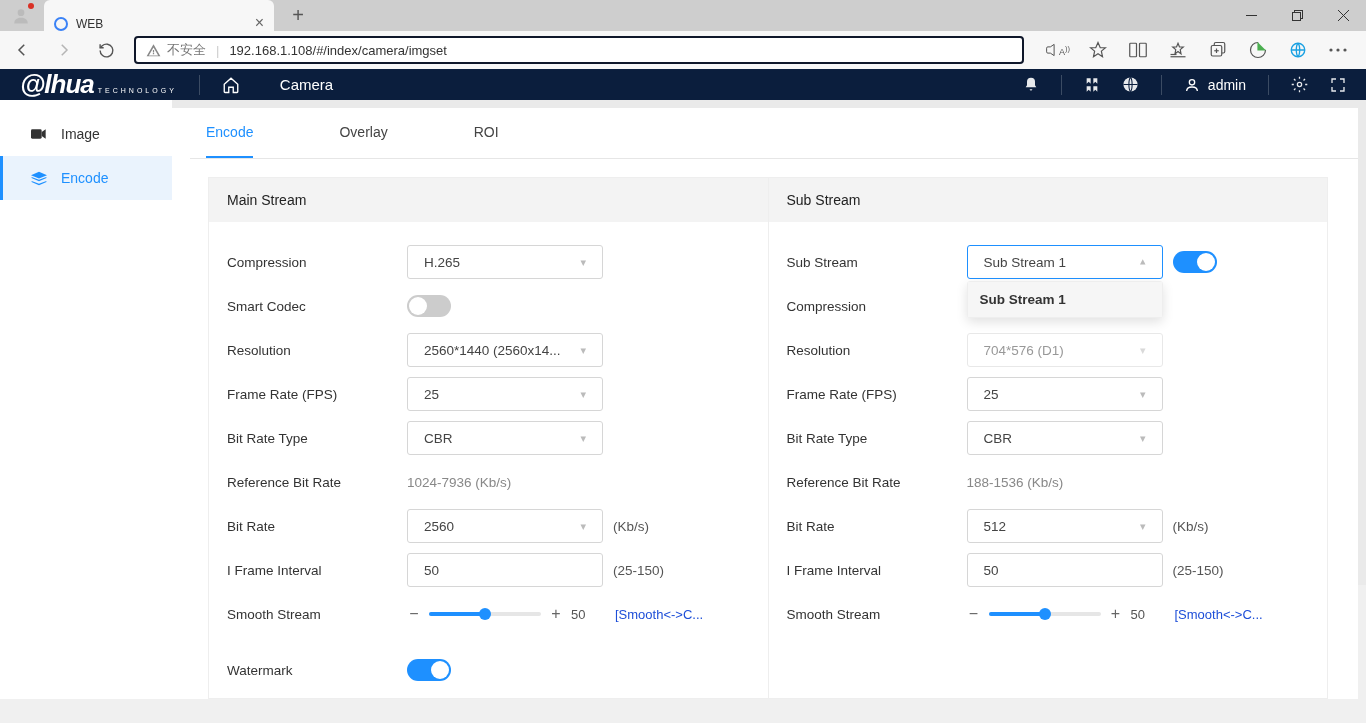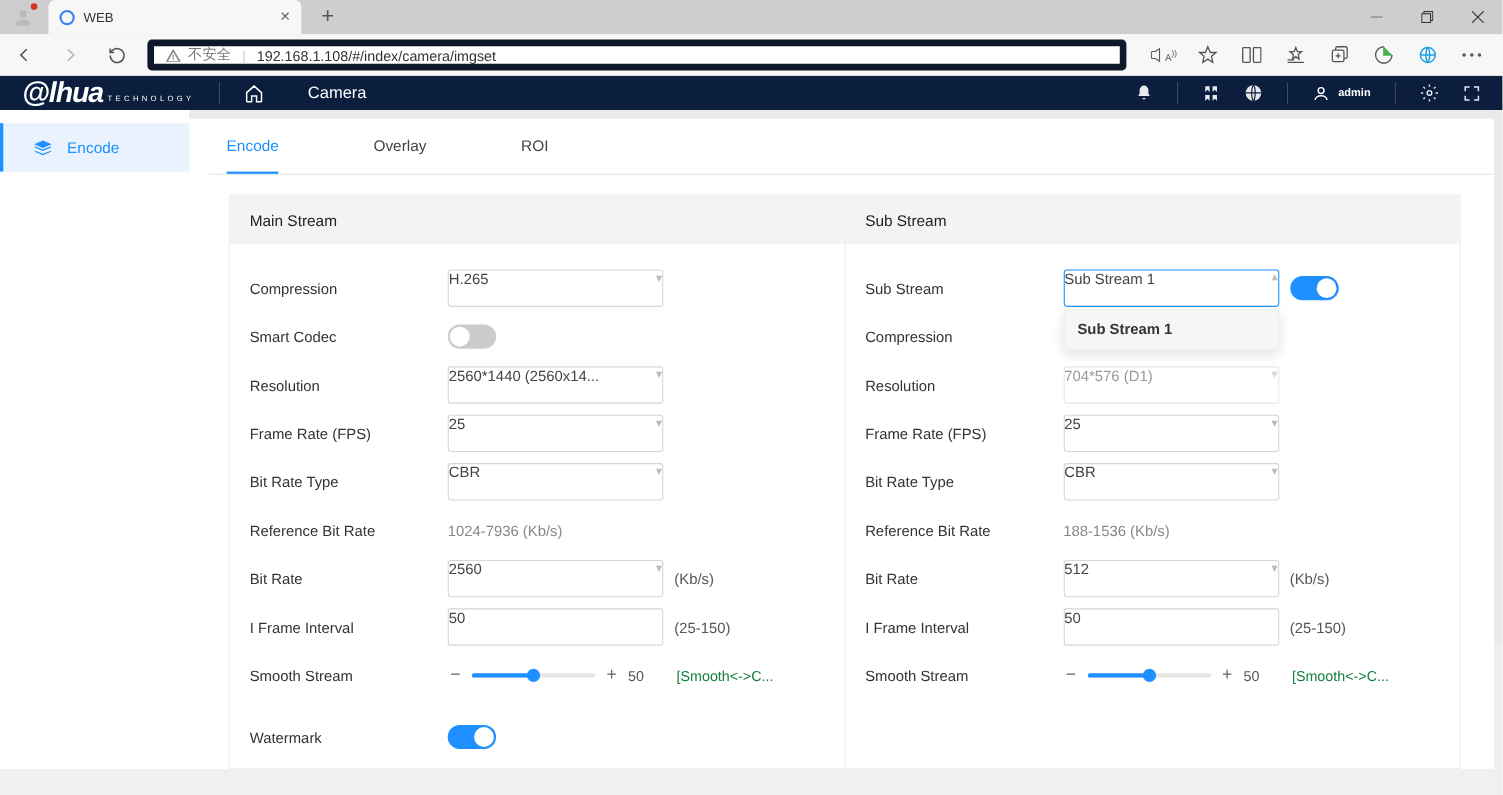--- a/index.html
+++ b/index.html
@@ -3,48 +3,48 @@
 <meta charset="utf-8">
 <style>
 * { box-sizing: border-box; margin: 0; padding: 0; font-family: -apple-system, "Segoe UI", Arial, sans-serif; }
 body { background: #f0f0f0; overflow: hidden; width: 1366px; height: 723px; }
 
 
 .browser-chrome { background: #cecece; height: 31px; display: flex; align-items: center; position: relative; }
 .profile-icon { width: 30px; height: 30px; margin-left: 6px; display: flex; align-items: center; justify-content: center; position: relative; }
 .profile-icon svg { width: 20px; height: 20px; }
 .profile-dot { position: absolute; top: 2px; right: 2px; width: 6px; height: 6px; background: #d93025; border-radius: 50%; }
-.tab { background: #f7f7f7; height: 31px; width: 230px; display: flex; align-items: center; padding: 0 10px; border-radius: 6px 6px 0 0; margin-left: 8px; font-size: 12px; color: #333; }
+.tab { background: #f7f7f7; height: 31px; width: 230px; display: flex; align-items: flex-end; padding: 0 10px; border-radius: 6px 6px 0 0; margin-left: 8px; font-size: 12px; color: #333; }
 .tab-favicon { width: 14px; height: 14px; border-radius: 50%; border: 2px solid #3b82f6; margin-right: 8px; }
 .tab-title { flex: 1; }
 .tab-close { color: #666; cursor: pointer; font-size: 16px; line-height: 1; }
 .tab-new { margin-left: 10px; color: #555; font-size: 20px; cursor: pointer; width: 28px; text-align: center; }
 .win-controls { margin-left: auto; display: flex; }
 .win-btn { width: 46px; height: 31px; display: flex; align-items: center; justify-content: center; color: #333; font-size: 12px; cursor: pointer; }
 
 .addr-bar { background: #f7f7f7; height: 38px; display: flex; align-items: center; padding: 0 8px; gap: 14px; }
 .addr-btn { color: #555; display: flex; align-items: center; justify-content: center; width: 28px; height: 28px; cursor: pointer; }
-.addr-field { flex: 1; background: #fff; border: 6px solid #0f172a; border-radius: 4px; height: 28px; display: flex; align-items: center; padding: 0 10px; font-size: 13px; color: #333; gap: 10px; }
+.addr-field { flex: 1; background: #fff; border: 2px solid #0f172a; border-radius: 4px; height: 28px; display: flex; align-items: center; padding: 0 10px; font-size: 13px; color: #333; gap: 10px; }
 .addr-insecure { display: flex; align-items: center; gap: 6px; color: #777; font-size: 13px; }
 .addr-divider { color: #ccc; }
 .addr-icons { display: flex; gap: 16px; padding: 0 8px; }
 .addr-icon { color: #555; display: flex; align-items: center; justify-content: center; width: 24px; height: 24px; cursor: pointer; }
 
 
 .page { height: 516px; background: #eaeaea; display: flex; flex-direction: column; }
 
 .topbar { background: #0b1e3d; height: 64px; display: flex; align-items: center; padding: 0 20px; color: #fff; }
 .logo { display: flex; align-items: center; font-style: italic; font-weight: bold; font-size: 26px; letter-spacing: -1px; }
 .logo-sub { font-size: 7px; letter-spacing: 3px; margin-left: 4px; margin-top: 12px; font-style: normal; font-weight: normal; }
 .tb-sep { width: 1px; height: 20px; background: rgba(255,255,255,0.2); margin: 0 22px; }
 .tb-home { display: flex; align-items: center; }
 .tb-title { font-size: 15px; margin-left: 40px; }
 .tb-right { margin-left: auto; display: flex; align-items: center; gap: 22px; }
 .tb-icon { cursor: pointer; opacity: 0.9; }
-.tb-user { display: flex; align-items: center; gap: 8px; font-size: 10px; font-weight: bold; }
+.tb-user { display: flex; align-items: center; gap: 8px; font-size: 14px; }
 
 .body-row { flex: 1; display: flex; }
 .sidebar { width: 172px; background: #fff; padding-top: 12px; }
 .side-item { height: 44px; display: flex; align-items: center; padding-left: 28px; font-size: 14px; color: #333; gap: 14px; cursor: pointer; border-left: 3px solid transparent; }
 .side-item.active { background: #eaf3fd; color: #1e90ff; border-left: 3px solid #1e90ff; }
 .side-icon { width: 16px; display: flex; justify-content: center; }
 
 .content { flex: 1; padding: 0 0 0 18px; background: #fff; margin: 8px 8px 0 0; }
 .content-wrap { background: #fff; }
 .tabs { display: flex; border-bottom: 1px solid #e6e6e6; }
@@ -52,38 +52,38 @@
 .tab-item.active { color: #1e90ff; border-bottom-color: #1e90ff; }
 
 .panel { margin: 18px 30px 0 18px; border: 1px solid #eee; display: flex; }
 .col { flex: 1; }
 .col + .col { border-left: 1px solid #eee; }
 .col-head { background: #f3f3f3; padding: 14px 18px; font-weight: 400; font-size: 14px; color: #222; }
 .col-body { padding: 18px 18px 6px; }
 .row { display: flex; align-items: center; min-height: 44px; font-size: 13.5px; color: #333; position: relative; }
 .row-label { width: 180px; }
 .row-label2 { width: 180px; }
-.select { width: 196px; height: 34px; border: 1px solid #d6d6d6; border-radius: 3px; background: #fff; display: flex; align-items: flex-start; padding: 0 0; color: #444; position: relative; cursor: pointer; }
+.select { width: 196px; height: 34px; border: 1px solid #d6d6d6; border-radius: 3px; background: #fff; display: flex; align-items: center; padding: 0 16px; color: #444; position: relative; cursor: pointer; }
 .select .caret { margin-left: auto; color: #bbb; font-size: 11px; }
 .select.input { color: #444; }
 .select.open { border-color: #1e90ff; }
 .select.open .caret { transform: rotate(180deg); }
 .readonly { color: #888; }
 .unit { margin-left: 10px; color: #555; }
 .toggle { width: 44px; height: 22px; background: #ccc; border-radius: 11px; position: relative; cursor: pointer; }
 .toggle .knob { position: absolute; top: 2px; left: 2px; width: 18px; height: 18px; border-radius: 50%; background: #fff; transition: left .15s; }
 .toggle.on { background: #1e90ff; }
 .toggle.on .knob { left: 24px; }
 .slider-wrap { display: flex; align-items: center; gap: 8px; }
 .pm { color: #666; font-size: 16px; width: 14px; text-align: center; cursor: pointer; }
 .slider { width: 112px; height: 4px; background: #e6e6e6; position: relative; border-radius: 2px; }
 .slider-fill { position: absolute; left: 0; top: 0; height: 100%; background: #1e90ff; border-radius: 2px; width: 50%; }
 .slider-knob { position: absolute; top: -4px; width: 12px; height: 12px; border-radius: 50%; background: #1e90ff; left: calc(50% - 6px); }
 .slider-val { color: #555; font-size: 13px; width: 24px; }
-.smooth-label { color: #15803d; font-size: 13px; margin-left: 12px; white-space: nowrap; overflow: hidden; text-overflow: ellipsis; max-width: 100px; }
+.smooth-label { color: #1d4ed8; font-size: 13px; margin-left: 12px; white-space: nowrap; overflow: hidden; text-overflow: ellipsis; max-width: 100px; }
 .dropdown { position: absolute; top: 36px; left: 0; width: 196px; background: #fff; border: 1px solid #eee; border-radius: 3px; box-shadow: 0 4px 12px rgba(0,0,0,0.12); z-index: 20; }
 .dropdown-item { padding: 10px 12px; font-size: 13.5px; cursor: pointer; color: #333; }
 .dropdown-item.sel { font-weight: 600; background: #f6f6f6; }
 
 svg { display: block; }
 </style>
 </head>
 <body>
 
 <div class="browser-chrome">
@@ -252,20 +252,29 @@
       <span class="tb-icon">
           <svg width="16" height="16" viewBox="0 0 24 24" fill="none" stroke="#fff" stroke-width="2">
             <path d="M3 9V3h6M21 9V3h-6M3 15v6h6M21 15v6h-6"></path>
           </svg>
         </span>
     </div>
   </div>
 
   <div class="body-row">
     <div class="sidebar">
+      <div class="side-item">
+        <span class="side-icon">
+            <svg width="17" height="14" viewBox="0 0 24 18" fill="#333">
+              <rect x="0" y="2" width="16" height="14" rx="2"></rect>
+              <path d="M16 6l6-4v14l-6-4z"></path>
+            </svg>
+          </span>
+        <span>Image</span>
+      </div>
       <div class="side-item active">
         <span class="side-icon">
             <svg width="17" height="15" viewBox="0 0 24 20" fill="#1e90ff">
               <path d="M12 0L0 5l12 5 12-5L12 0zm0 12L2 8l-2 1 12 5 12-5-2-1-10 4zm0 6L2 14l-2 1 12 5 12-5-2-1-10 4z"></path>
             </svg>
           </span>
         <span>Encode</span>
       </div>
     </div>
 

